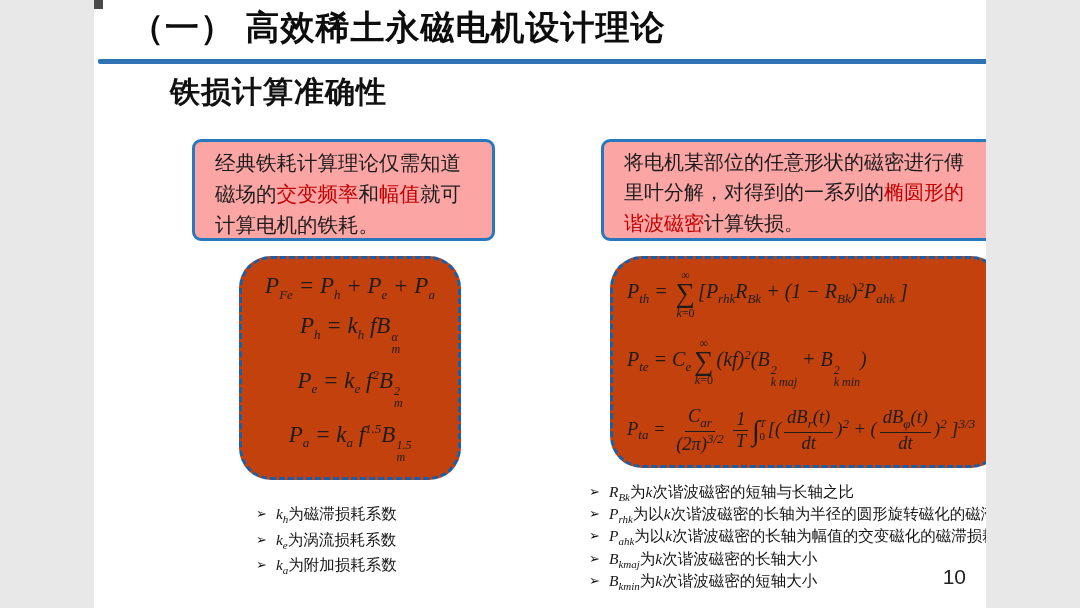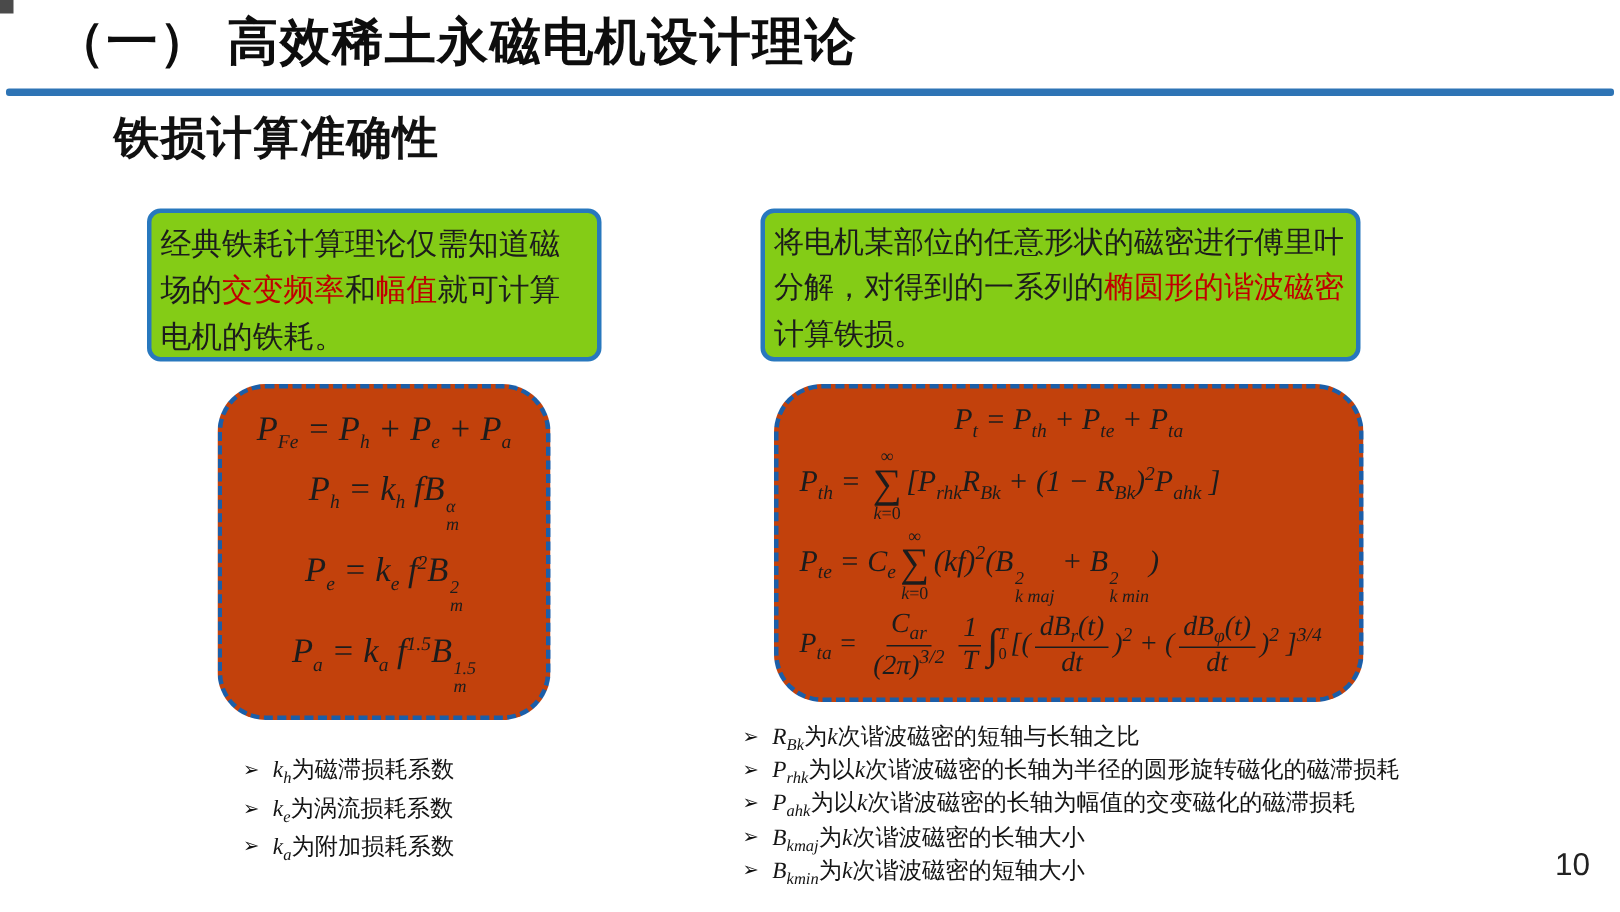--- a/index.html
+++ b/index.html
@@ -1,33 +1,33 @@
 <!DOCTYPE html>
 <html><head>
 <meta charset="utf-8">
 <style>
   html,body{margin:0;padding:0;background:#e8e8e8;}
   .slide{
-    position:relative;width:1080px;height:608px;background:#ffffff;
+    position:relative;width:892px;height:608px;background:#ffffff;
     font-family:"Liberation Sans","DejaVu Sans",sans-serif;color:#1a1a1a;
     overflow:hidden;margin:0 auto;
   }
   .title{
     position:absolute;left:36px;top:5px;font-size:34px;font-weight:900;
     color:#0d0d0d;letter-spacing:1px;white-space:nowrap;
   }
   .corner-mark{position:absolute;left:0;top:0;width:9px;height:9px;background:#4a4a4a;}
   .rule{position:absolute;left:4px;top:59px;width:1072px;height:5px;background:#2E74B5;border-radius:2px;}
   .subtitle{
     position:absolute;left:76px;top:72px;font-size:30px;font-weight:900;color:#111;
     letter-spacing:1px;white-space:nowrap;
   }
   .intro{
     position:absolute;box-sizing:border-box;border:3px solid #2878BE;border-radius:9px;
-    padding:5px 6px;font-size:20.5px;line-height:1.52;color:#1c1c1c;background:#84cc16;
+    padding:5px 20px;font-size:20.5px;line-height:1.52;color:#1c1c1c;background:#fca5a5;
   }
   .intro.lbox{left:98px;top:139px;width:303px;height:102px;}
   .intro.rbox{left:507px;top:139px;width:400px;height:102px;font-size:20px;}
   .rd{color:#C00000;}
 
   .fbox{
     position:absolute;box-sizing:border-box;border:3.5px dashed #1B5EA8;border-radius:32px;
     display:flex;flex-direction:column;background:#c2410c;
     font-family:"Liberation Serif","DejaVu Serif",serif;font-style:italic;color:#1c1c1c;
   }
@@ -88,21 +88,20 @@
           <span class="u">2</span>
           <span class="l">m</span>
         </span></div>
     <div class="formula">P<sub>a</sub> = k<sub>a</sub> f<sup>1.5</sup>B<span class="ss">
           <span class="u">1.5</span>
           <span class="l">m</span>
         </span></div>
   </div>
 
   <div class="fbox rf">
-    <div class="formula ctr">P<sub>t</sub> = P<sub>th</sub> + P<sub>te</sub> + P<sub>ta</sub></div>
     <div class="formula">P<sub>th</sub> = <span class="sum">
           <span class="lt">∞</span>
           <span class="op">∑</span>
           <span class="lb"><i>k</i>=0</span>
         </span>[P<sub>rhk</sub>R<sub>Bk</sub> + (1 − R<sub>Bk</sub>)<sup>2</sup>P<sub>ahk</sub> ]</div>
     <div class="formula">P<sub>te</sub> = C<sub>e</sub><span class="sum">
           <span class="lt">∞</span>
           <span class="op">∑</span>
           <span class="lb"><i>k</i>=0</span>
         </span>(kf)<sup>2</sup>(B<span class="ss">
@@ -120,21 +119,21 @@
           <span class="d">T</span>
         </span><span class="intg">∫</span><span class="ilim">
           <span class="u">T</span>
           <span class="l">0</span>
         </span>[(<span class="fr">
           <span class="n">dB<sub>r</sub>(t)</span>
           <span class="d">dt</span>
         </span>)<sup>2</sup> + (<span class="fr">
           <span class="n">dB<sub>φ</sub>(t)</span>
           <span class="d">dt</span>
-        </span>)<sup>2</sup> ]<sup>3/4</sup></div>
+        </span>)<sup>2</sup> ]<sup>3/3</sup></div>
   </div>
 
   <div class="legend ll">
     <div class="bullet">
       <span class="g">➢</span>
       <span><span class="v">k<sub>h</sub></span>为磁滞损耗系数</span>
     </div>
     <div class="bullet">
       <span class="g">➢</span>
       <span><span class="v">k<sub>e</sub></span>为涡流损耗系数</span>

